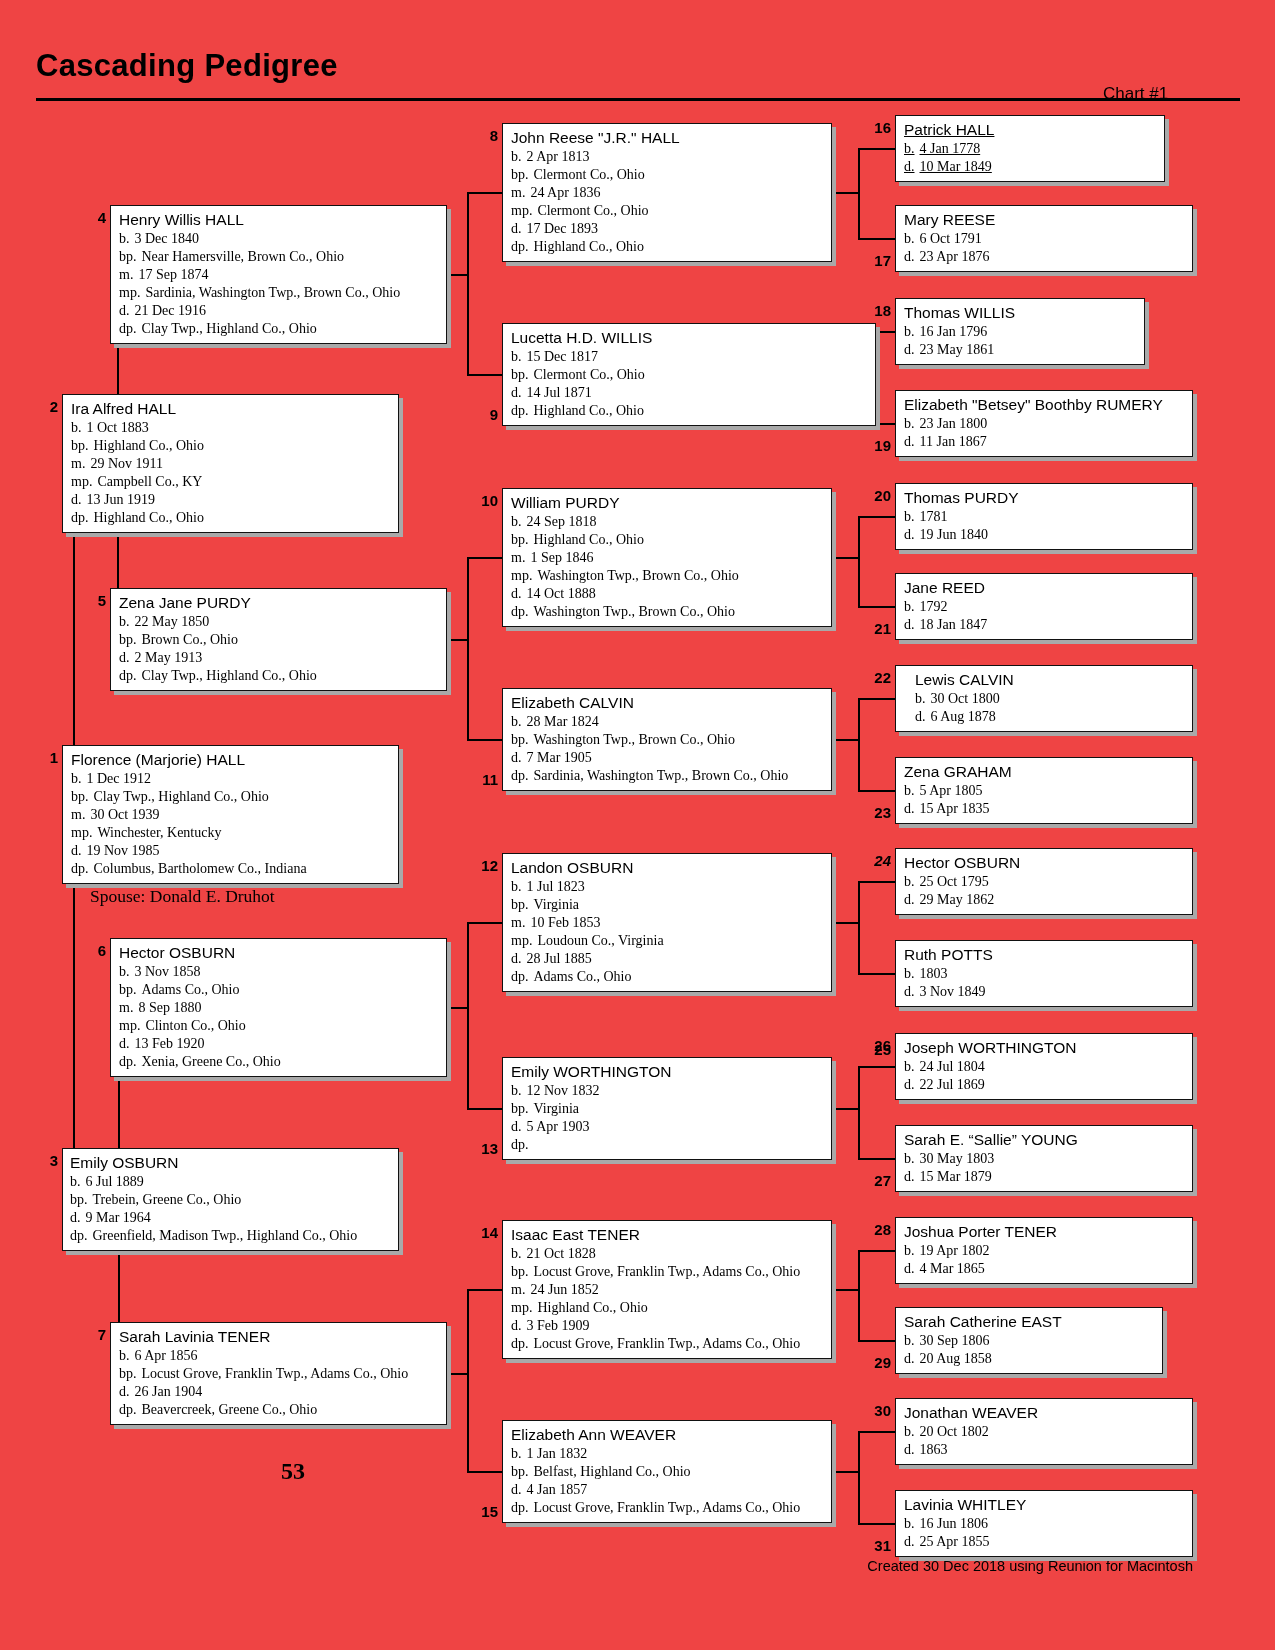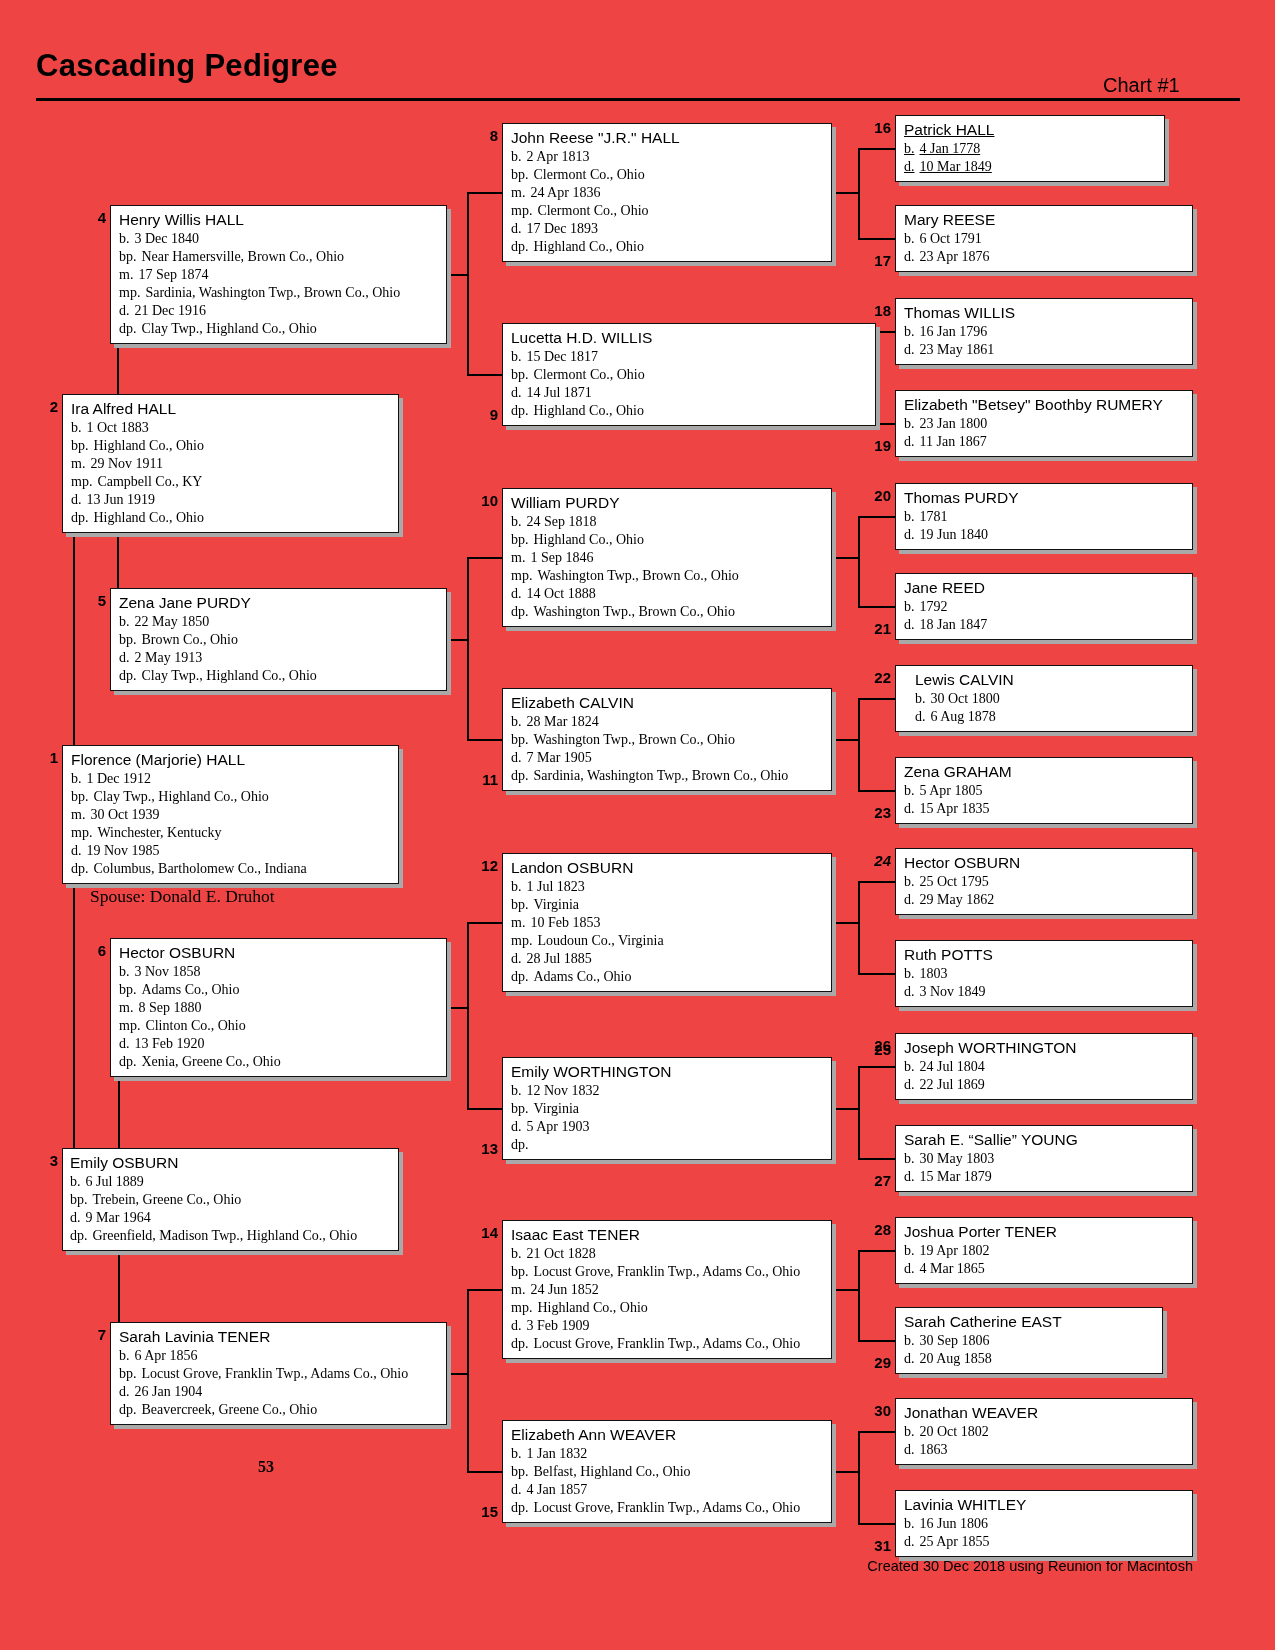--- a/index.html
+++ b/index.html
@@ -1,30 +1,30 @@
 <!DOCTYPE html>
 <html><head>
 <meta charset="utf-8">
 <style>
   html,body{margin:0;padding:0;background:#fff;}
   .page{position:relative;width:1275px;height:1650px;background:#ef4444;
         font-family:"Liberation Sans",sans-serif;color:#000;overflow:hidden;}
   .title{position:absolute;left:36px;top:48px;font-size:31px;font-weight:bold;letter-spacing:.3px;}
-  .chart-label{position:absolute;left:1103px;top:74px;font-size:20px;}
+  .chart-label{position:absolute;left:1103px;top:84px;font-size:17px;}
   .title-rule{position:absolute;left:36px;top:98px;width:1204px;height:3px;background:#000;}
   .pbox{position:absolute;background:#fff;border:1.5px solid #111;box-sizing:border-box;
         padding:3px 8px 5px 8px;box-shadow:4px 4px 0 #a9a9a9;z-index:2;}
   .pname{font-size:15.5px;line-height:21px;white-space:nowrap;}
   .pline{font-family:"Liberation Serif",serif;font-size:14px;line-height:18px;white-space:nowrap;}
   .plab{margin-right:5px;}
   .pnum{position:absolute;font-weight:bold;font-size:15px;line-height:19px;text-align:right;z-index:3;}
   .cline{position:absolute;background:#000;z-index:1;}
   .spouse{position:absolute;left:90px;top:886px;font-family:"Liberation Serif",serif;font-size:17.5px;}
-  .page-number{position:absolute;left:258px;top:1458px;width:70px;text-align:left;
-               font-family:"Liberation Serif",serif;font-size:16px;font-weight:bold;}
+  .page-number{position:absolute;left:258px;top:1458px;width:70px;text-align:center;
+               font-family:"Liberation Serif",serif;font-size:24px;font-weight:bold;}
   .footer{position:absolute;right:82px;top:1558px;font-size:14.5px;}
 </style>
 </head>
 <body>
 
 <div class="page">
   <div class="title">Cascading Pedigree</div>
   <div class="chart-label">Chart #1</div>
   <div class="title-rule"></div>
   <div id="chart">
@@ -169,21 +169,21 @@
         <div class="pline"><span class="plab">b.</span><span class="pval">4 Jan 1778</span></div>
         <div class="pline"><span class="plab">d.</span><span class="pval">10 Mar 1849</span></div>
       </div>
       <div class="pnum" style="left: 859px; width: 32px; top: 118px;">16</div>
       <div class="pbox" style="left: 895px; top: 205px; width: 298px;">
         <div class="pname">Mary REESE</div>
         <div class="pline"><span class="plab">b.</span><span class="pval">6 Oct 1791</span></div>
         <div class="pline"><span class="plab">d.</span><span class="pval">23 Apr 1876</span></div>
       </div>
       <div class="pnum" style="left: 859px; width: 32px; top: 251px;">17</div>
-      <div class="pbox" style="left: 895px; top: 298px; width: 298px;">
+      <div class="pbox" style="left: 895px; top: 298px; width: 250px;">
         <div class="pname">Thomas WILLIS</div>
         <div class="pline"><span class="plab">b.</span><span class="pval">16 Jan 1796</span></div>
         <div class="pline"><span class="plab">d.</span><span class="pval">23 May 1861</span></div>
       </div>
       <div class="pnum" style="left: 859px; width: 32px; top: 301px;">18</div>
       <div class="pbox" style="left: 895px; top: 390px; width: 298px;">
         <div class="pname">Elizabeth "Betsey" Boothby RUMERY</div>
         <div class="pline"><span class="plab">b.</span><span class="pval">23 Jan 1800</span></div>
         <div class="pline"><span class="plab">d.</span><span class="pval">11 Jan 1867</span></div>
       </div>

